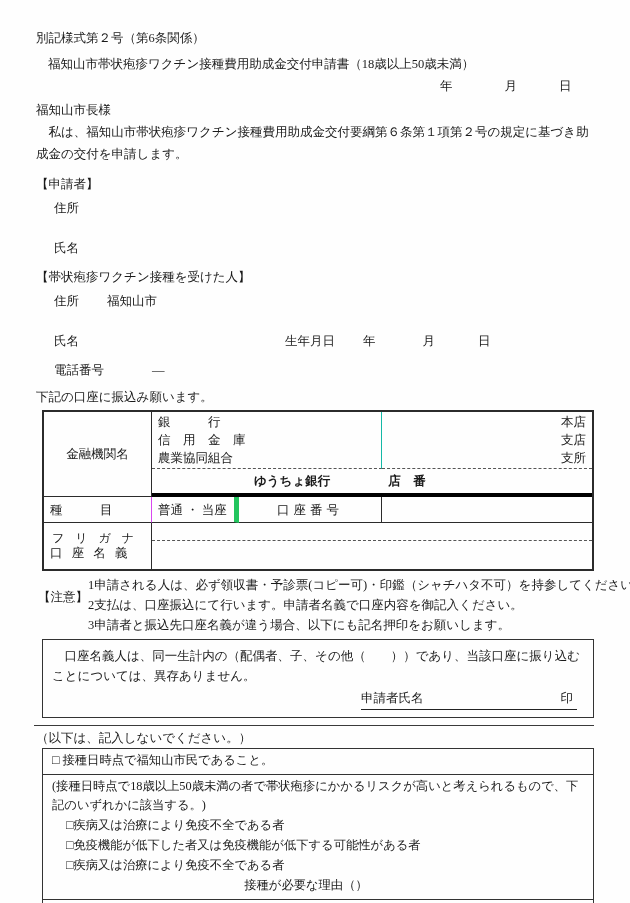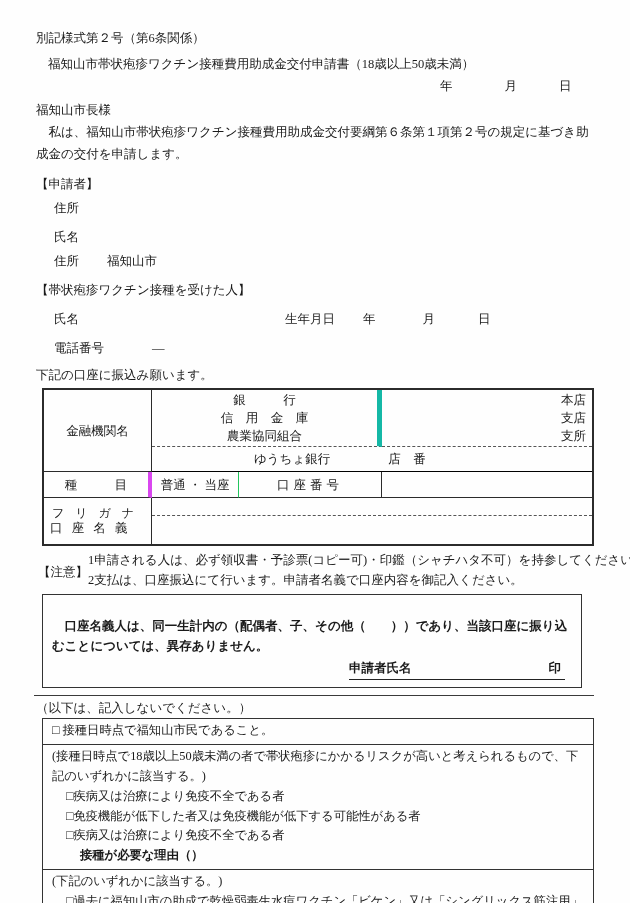--- a/index.html
+++ b/index.html
@@ -13,84 +13,84 @@
   .line{white-space:nowrap;}
   .title{margin-top:6px;padding-left:12px;}
   .top-date{margin-top:2px;padding-left:404px;}
   .top-date .m{margin-left:52px;} .top-date .d{margin-left:42px;}
   .addressee{margin-top:4px;}
   .para{margin-top:2px;line-height:1.72;}
   .sec-head{margin-top:9px;}
   .lbl{padding-left:18px;}
   .row-addr{margin-top:4px;}
   .row-addr .val{margin-left:28px;}
-  .row-name{margin-top:9px;}
+  .row-name{margin-top:20px;}
   .row-birth .b1{margin-left:206px;} .row-birth .b2{margin-left:28px;}
   .row-birth .b3{margin-left:47px;} .row-birth .b4{margin-left:43px;}
   .row-phone{margin-top:9px;} .row-phone .dash{margin-left:48px;}
   .bank-intro{margin-top:7px;}
   
   table.bank{border-collapse:separate;border-spacing:0;border:2px solid #2b2b2b;
     table-layout:fixed;width:548px;margin:3px 0 0 6px;}
   table.bank td{padding:1px 6px;vertical-align:middle;font-size:12.5px;}
   td.inst{border-right:1px solid #2b2b2b;border-bottom:1px solid #2b2b2b;text-align:center;}
-  td.types{border-right:5px solid #14b8a6;border-bottom:1px dashed #555;text-align:center;line-height:1.45;}
+  td.types{border-right:1px solid #14b8a6;border-bottom:1px dashed #555;line-height:1.45;}
   td.branch{border-bottom:1px dashed #555;text-align:right;padding-right:12px;line-height:1.45;}
-  td.yucho{border-bottom:1px solid #000000;height:22px;}
+  td.yucho{border-bottom:4px solid #000000;height:22px;font-weight:bold;}
   td.yucho .tb{margin-left:58px;}
   td.yucho .yu{margin-left:96px;}
-  td.kind{border-right:4px solid #d946ef;border-bottom:1px solid #2b2b2b;text-align:center;height:23px;}
-  td.futsu{border-right:1px solid #22c55e;border-bottom:1px solid #2b2b2b;text-align:center;}
+  td.kind{border-right:1px solid #d946ef;border-bottom:1px solid #2b2b2b;height:23px;}
+  td.futsu{border-right:5px solid #22c55e;border-bottom:1px solid #2b2b2b;}
   td.kno{border-right:1px solid #2b2b2b;border-bottom:1px solid #2b2b2b;text-align:center;letter-spacing:4px;}
   td.kempty{border-bottom:1px solid #2b2b2b;}
   td.meigi{border-right:1px solid #2b2b2b;}
   td.meigi .furi{font-size:12px;letter-spacing:4px;padding-left:2px;line-height:1.2;}
   td.meigi .hold{letter-spacing:3px;line-height:1.3;}
   td.dash-b{border-bottom:1px dashed #555;height:15px;}
   td.blank-b{height:26px;}
   
   .notes{margin-top:5px;position:relative;line-height:1.58;}
   .notes .nlabel{position:absolute;left:2px;top:12px;}
   .notes .nitem{margin-left:52px;white-space:nowrap;}
   
-  .consent{border:1px solid #333;margin:3px 14px 0 6px;padding:21px 10px 7px 9px;line-height:1.6;font-weight:bold;}
+  .consent{border:1px solid #333;margin:3px 2px 0 6px;padding:6px 10px 7px 9px;line-height:1.6;}
   .signer-row{text-align:right;margin-top:2px;padding-right:6px;}
   .signer-line{display:inline-flex;justify-content:space-between;width:212px;
     border-bottom:1px solid #222;padding:0 4px 1px 0;gap:48px;}
   .sep{border-top:1.5px solid #3a3a3a;margin:7px 0 2px -2px;width:560px;}
   
   .obox{border:1px solid #333;margin:0 2px 0 6px;padding:2px 9px 3px 9px;font-size:12.3px;line-height:1.62;}
   .obox + .obox{margin-top:-1px;}
   .obox .chk{margin-left:14px;padding-left:13px;text-indent:-13px;white-space:normal;}
   .obox .intro{white-space:normal;}
-  .reason{margin-left:28px;display:flex;justify-content:flex-start;width:468px;font-weight:bold;}
+  .reason{margin-left:20px;display:flex;justify-content:center;width:468px;}
 </style>
 </head>
 <body>
 
 <div class="page">
 
   <div class="line">別記様式第２号（第6条関係）</div>
   <div class="line title">福知山市帯状疱疹ワクチン接種費用助成金交付申請書（18歳以上50歳未満）</div>
 
   <div class="line top-date">
     <span>年</span><span class="m">月</span><span class="d">日</span>
   </div>
 
   <div class="line addressee">福知山市長様</div>
   <div class="para">　私は、福知山市帯状疱疹ワクチン接種費用助成金交付要綱第６条第１項第２号の規定に基づき助成金の交付を申請します。</div>
 
   <div class="line sec-head">【申請者】</div>
   <div class="line lbl row-addr">住所</div>
   <div class="line lbl row-name">氏名</div>
 
+  <div class="line sec-head">【帯状疱疹ワクチン接種を受けた人】</div>
   <div class="line lbl row-addr">
     <span>住所</span><span class="val">福知山市</span>
   </div>
-  <div class="line sec-head">【帯状疱疹ワクチン接種を受けた人】</div>
   <div class="line lbl row-name row-birth">
     <span>氏名</span><span class="b1">生年月日</span><span class="b2">年</span><span class="b3">月</span><span class="b4">日</span>
   </div>
   <div class="line lbl row-phone">
     <span>電話番号</span><span class="dash">―</span>
   </div>
 
   <div class="line bank-intro">下記の口座に振込み願います。</div>
 
   <table class="bank">
@@ -135,20 +135,21 @@
     <tr>
       <td class="blank-b" colspan="3"></td>
     </tr>
   </tbody>
     </table>
 
   <div class="notes">
     <span class="nlabel">【注意】</span>
     <div class="nitem">1申請される人は、必ず領収書・予診票(コピー可)・印鑑（シャチハタ不可）を持参してください。</div>
     <div class="nitem">2支払は、口座振込にて行います。申請者名義で口座内容を御記入ください。</div>
+    <div class="nitem">3申請者と振込先口座名義が違う場合、以下にも記名押印をお願いします。</div>
   </div>
 
   <div class="consent">
     <div class="intro">　口座名義人は、同一生計内の（配偶者、子、その他（　　））であり、当該口座に振り込むことについては、異存ありません。</div>
     <div class="signer-row">
       <span class="signer-line">
         <span>申請者氏名</span>
           <span>印</span>
       </span>
     </div>

